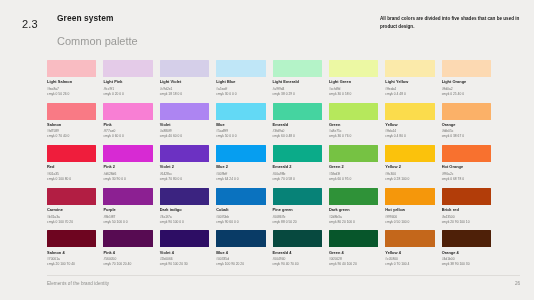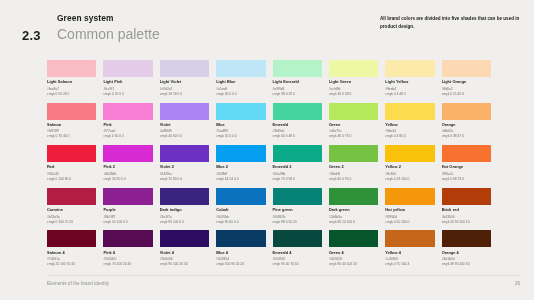--- a/index.html
+++ b/index.html
@@ -26,44 +26,44 @@
   .header {
     position: absolute;
     top: 13px;
     left: 0;
     right: 0;
     height: 30px;
   }
   .section-number {
     position: absolute;
     left: 22px;
-    top: 15px;
-    font-size: 13px;
-    font-weight: 700;
+    top: 5px;
+    font-size: 11px;
+    font-weight: 400;
     letter-spacing: 0.02em;
     color: #1c1c1c;
   }
   .title-block {
     position: absolute;
     left: 57px;
     top: 0;
   }
   .title-main {
     font-size: 8.4px;
     font-weight: 700;
     letter-spacing: 0.01em;
     color: #1c1c1c;
     line-height: 1.25;
   }
   .title-sub {
-    font-size: 14px;
+    font-size: 11px;
     font-weight: 400;
     color: #9a9a98;
     line-height: 1.3;
-    margin-top: 1px;
+    margin-top: 10px;
   }
   .header-note {
     position: absolute;
     right: 14px;
     top: 2px;
     width: 140px;
     font-size: 4.6px;
     font-weight: 700;
     line-height: 1.65;
     color: #1c1c1c;

